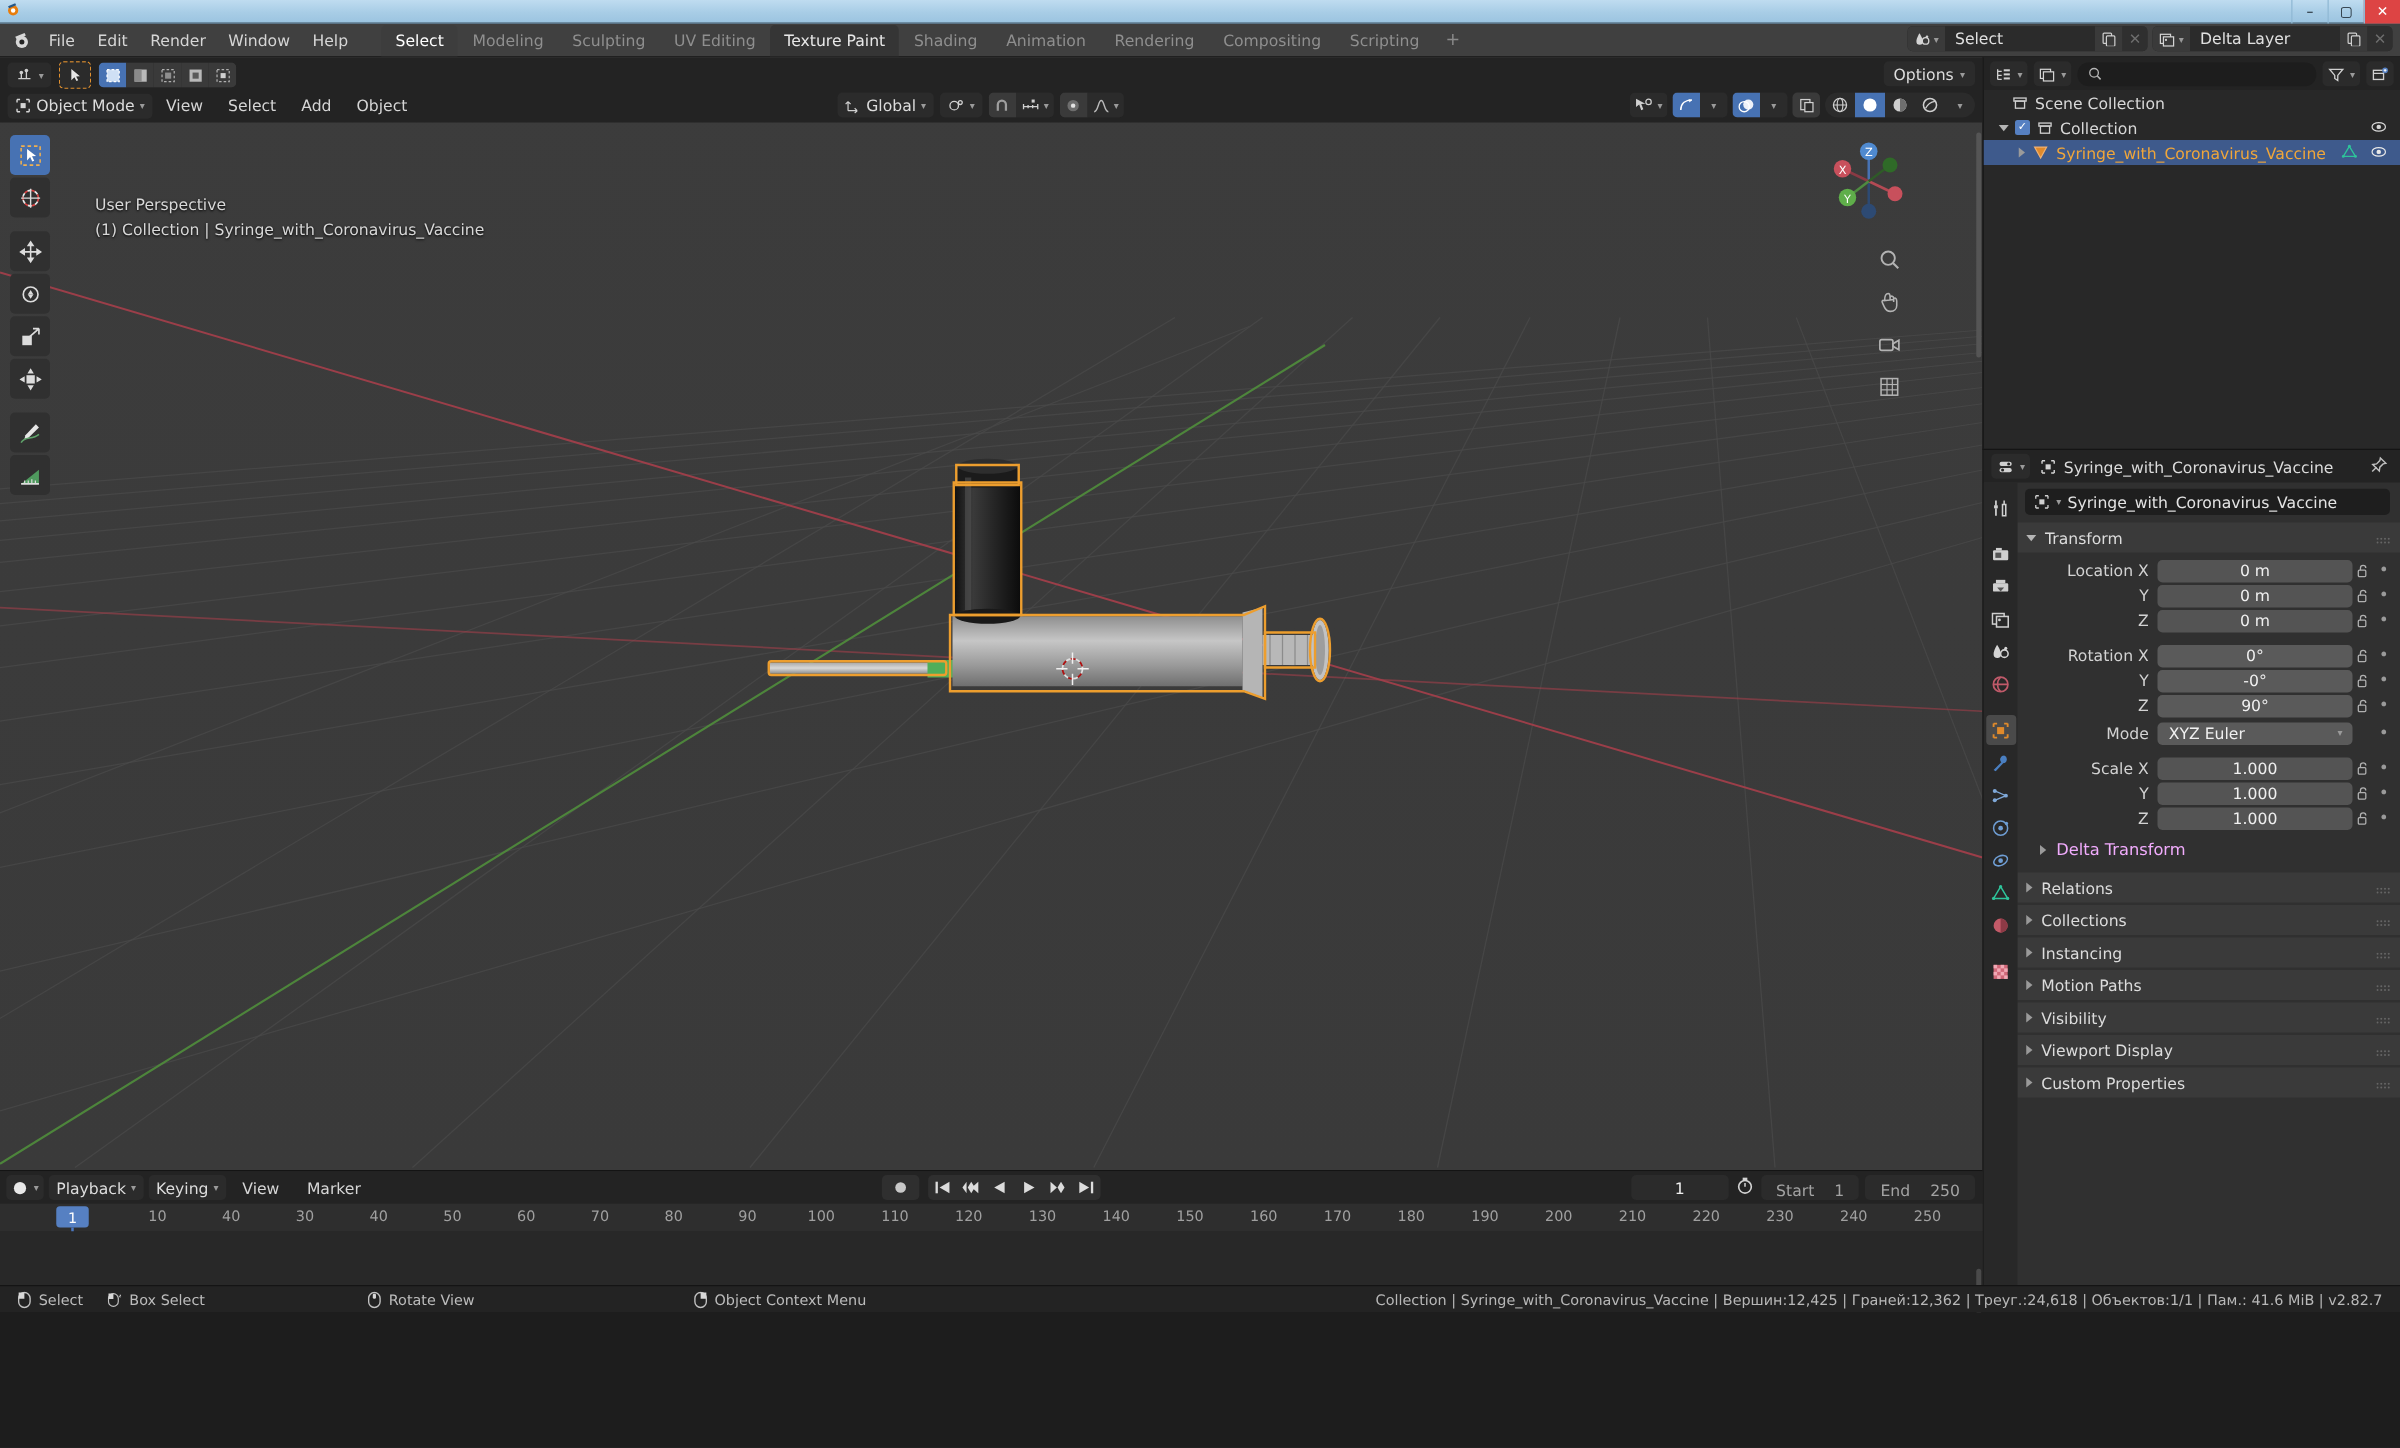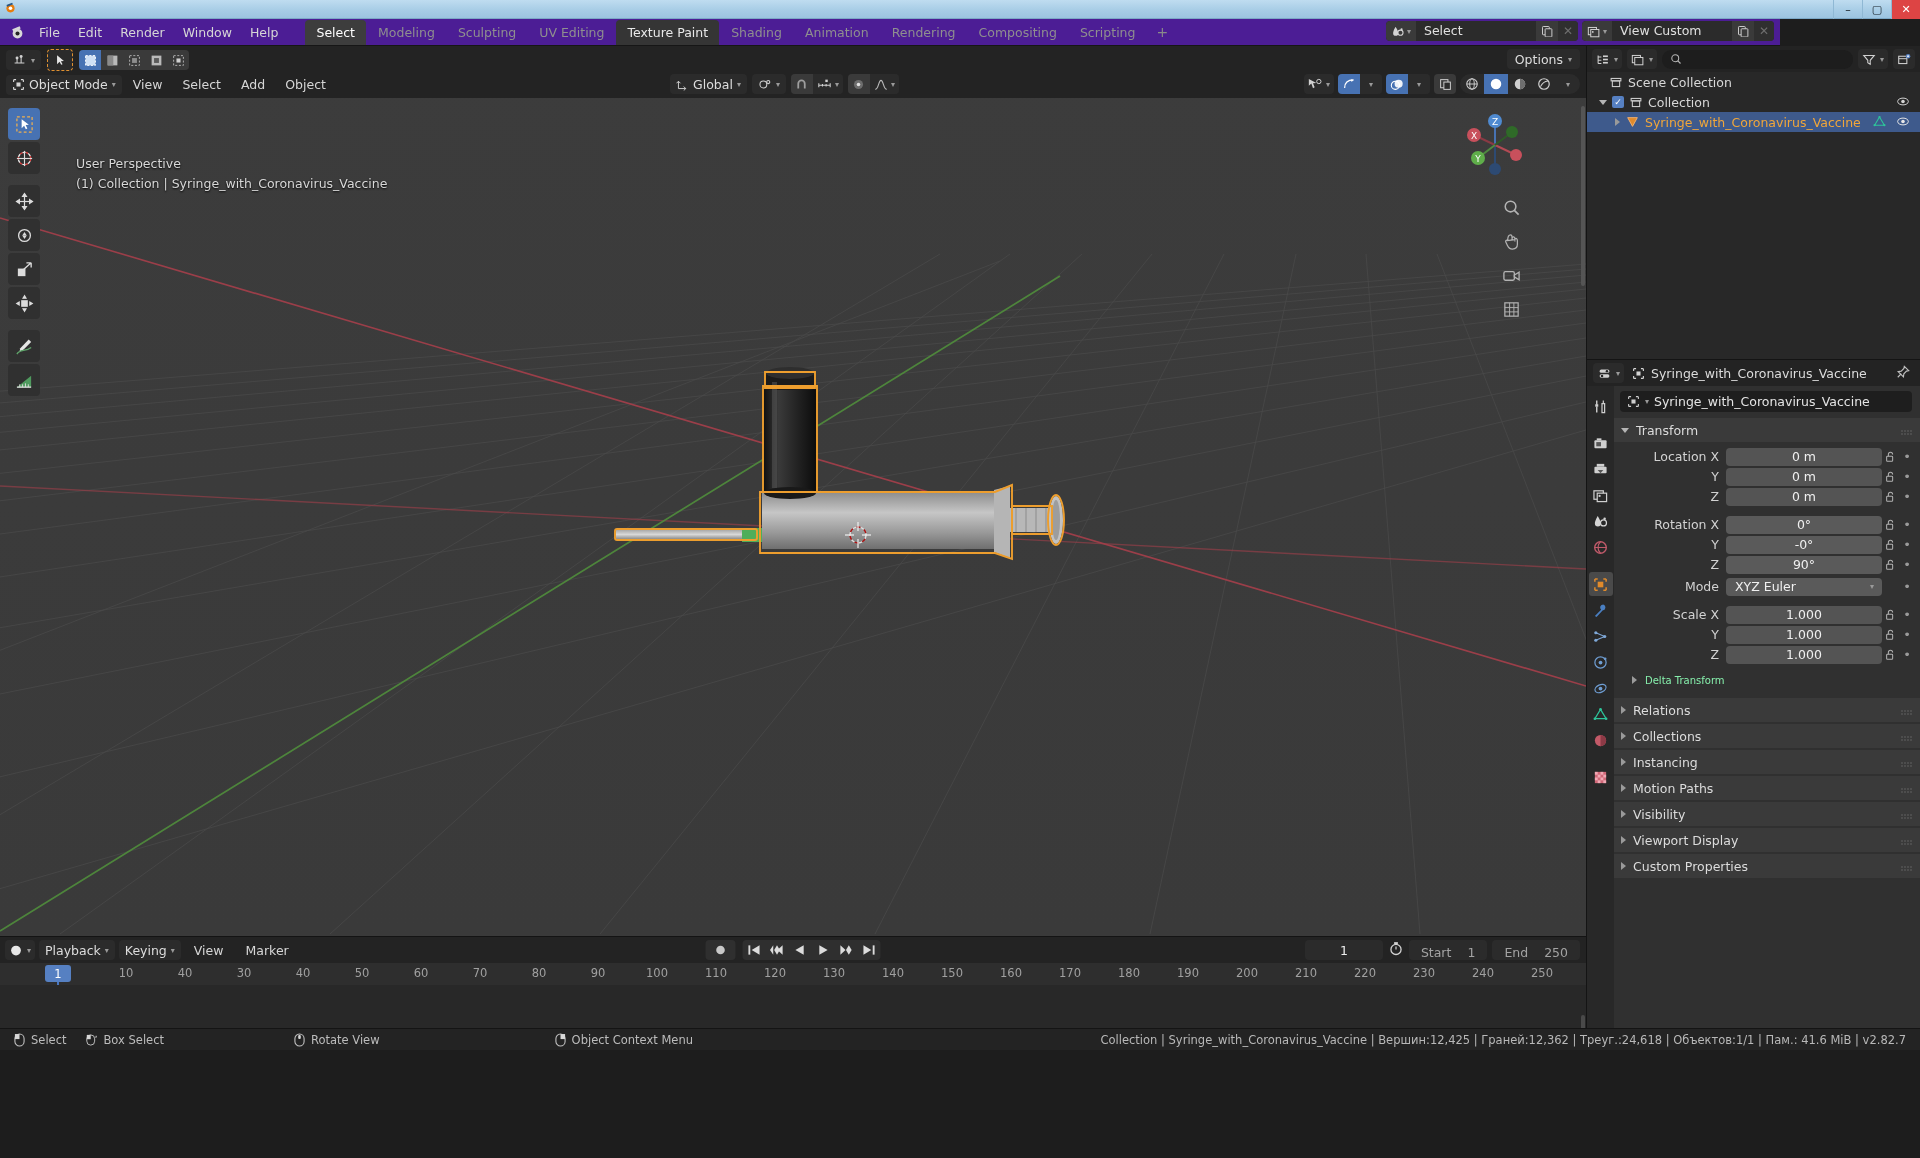--- a/index.html
+++ b/index.html
@@ -29,22 +29,22 @@
   .win-btns { position: absolute; right: 0; top: 0; display: flex; height: 19px; }
   .win-btn {
     width: 29px; height: 19px; display: flex; align-items: center; justify-content: center;
     font-size: 11px; color: #10181e;
     border-left: 1px solid #8fb8d4;
   }
   .win-btn.close { background: #d44; color: #fff; }
 
   
   .topbar {
-    position: absolute; left: 0; top: 19px; width: 1780px; height: 27px;
-    background: #4c1d95; display: flex; align-items: center; padding-left: 4px;
+    position: absolute; left: 0; top: 19px; width: 1920px; height: 27px;
+    background: #404040; display: flex; align-items: center; padding-left: 4px;
     border-bottom: 1px solid #161616;
   }
   .blender-logo {
     width: 26px; height: 22px; display: flex; align-items: center; justify-content: center;
   }
   .menu-item {
     padding: 3px 9px; font-size: 12.5px; color: #d6d6d6; border-radius: 3px;
     white-space: nowrap;
   }
   .ws-tabs { display: flex; align-items: center; margin-left: 18px; gap: 1px; }
@@ -210,21 +210,21 @@
     font-size: 12.5px; color: #f0f0f0;
   }
   .pfield.sel2 { background: #5a5a5a; }
   .pfield.dd { justify-content: flex-start; padding-left: 9px; position: relative; background: #5a5a5a; }
   .pfield.dd .dd-caret { position: absolute; right: 8px; }
   .lock { width: 17px; display: flex; align-items: center; justify-content: center; }
   .dot-anim { width: 16px; text-align: center; color: #9a9a9a; font-size: 13px; line-height: 10px; }
   .prow-gap { height: 7px; }
   .collapsed-row {
     height: 20px; display: flex; align-items: center; gap: 8px; padding-left: 7px;
-    font-size: 10px; color: #86efac; position: relative; margin-top: 0; text-align: right;
+    font-size: 13px; color: #f0abfc; position: relative; margin-top: 0; text-align: right;
   }
 
   
   .timeline {
     position: absolute; left: 0; top: 936px; width: 1586px; height: 92px;
     background: #282828; border-top: 1px solid #141414;
   }
   .tl-header { height: 26px; background: #232323; display: flex; align-items: center; padding: 0 5px; gap: 4px; position: relative; }
   .tl-play { position: absolute; left: 50%; transform: translateX(-50%); display: flex; align-items: center; gap: 7px; }
   .play-group { display: flex; background: #2f2f2f; border-radius: 4px; overflow: hidden; }
@@ -330,21 +330,21 @@
       </div>
       <div class="id-block">
         <div class="id-icon-btn">
           <svg width="14" height="13" viewBox="0 0 16 16">
               <rect x="1" y="3" width="10" height="9" fill="none" stroke="#d4d4d4" stroke-width="1.2"></rect>
               <rect x="4" y="5.5" width="10" height="9" fill="#3a3a3a" stroke="#d4d4d4" stroke-width="1.2"></rect>
               <circle cx="6.5" cy="8.5" r="1.1" fill="#d4d4d4"></circle>
             </svg>
           <span class="dd-caret">▾</span>
         </div>
-        <div class="id-name">View Custom</div>
+        <div class="id-name">Delta Layer</div>
         <div class="id-copy">
           <svg width="12" height="12" viewBox="0 0 16 16">
               <rect x="2" y="2" width="9" height="11" rx="1" fill="none" stroke="#cfcfcf" stroke-width="1.3"></rect>
               <rect x="5.5" y="5" width="9" height="11" rx="1" fill="#3a3a3a" stroke="#cfcfcf" stroke-width="1.3"></rect>
             </svg>
         </div>
         <div class="id-x">✕</div>
       </div>
     </div>
   </div>

